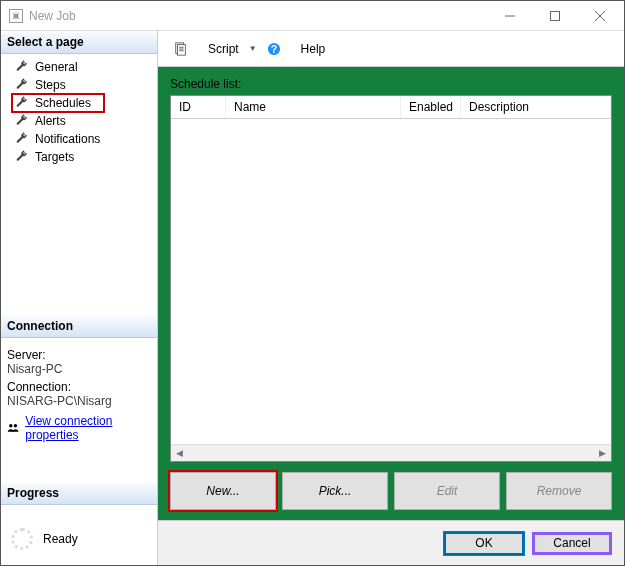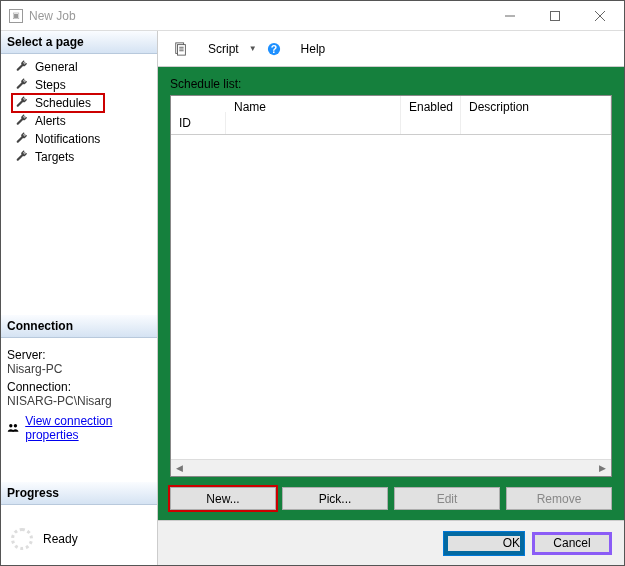--- a/index.html
+++ b/index.html
@@ -39,37 +39,37 @@
 .toolbar { height: 36px; display: flex; align-items: center; padding: 0 10px; border-bottom: 1px solid #ccc; gap: 4px; }
 .tool-btn { display: flex; align-items: center; padding: 3px 6px; cursor: pointer; gap: 20px; }
 .tool-icon { width: 14px; height: 14px; }
 .drop-arrow { font-size: 8px; color: #555; }
 
 .content { flex: 1; background: #15803d; padding: 10px 12px; display: flex; flex-direction: column; }
 .list-label { margin-bottom: 4px; }
 .grid { flex: 1; background: #fff; border: 1px solid #888; display: flex; flex-direction: column; }
 .grid-header { display: flex; border-bottom: 1px solid #ccc; background: #fff; }
 .grid-header .col { padding: 4px 8px; border-right: 1px solid #eee; }
-.col-id { width: 55px; margin-top: 16px; }
+.col-id { width: 55px; }
 .col-name { flex: 1; min-width: 160px; }
 .col-enabled { width: 60px; }
 .col-desc { width: 150px; }
 .grid-body { flex: 1; }
 .grid-scroll { height: 17px; background: #f0f0f0; border-top: 1px solid #ddd; display: flex; align-items: center; }
 .scroll-left, .scroll-right { width: 17px; height: 17px; display: flex; align-items: center; justify-content: center; color: #777; font-size: 9px; }
 .scroll-track { flex: 1; height: 100%; }
 
 .grid-buttons { margin-top: 10px; display: flex; gap: 6px; }
-.grid-buttons button { flex: 1; height: 23px; background: #e1e1e1; border: 1px solid #adadad; cursor: pointer; }
+.grid-buttons button { flex: 1; height: 38px; background: #e1e1e1; border: 1px solid #adadad; cursor: pointer; font-style: italic; }
 .grid-buttons button:disabled { color: #888; cursor: default; }
 .grid-buttons button.highlighted { outline: 2px solid #c00; outline-offset: 0; }
 
 .footer { height: 45px; padding: 0 12px; display: flex; align-items: center; justify-content: flex-end; gap: 8px; border-top: 1px solid #ccc; background: #f0f0f0; }
 .footer button { width: 80px; height: 23px; background: #e1e1e1; border: 3px solid #8b5cf6; cursor: pointer; }
-.footer button.primary { border: 4px solid #0369a1; outline: 1px solid #0078d7; text-align: right; }
+.footer button.primary { border: 2px solid #0369a1; outline: 1px solid #0078d7; }
 
 svg { display: block; }
 </style>
 </head>
 <body>
 
 <div class="titlebar">
   <span class="titlebar-icon">▣</span>
   <span class="titlebar-title">New Job</span>
   <div class="win-controls">

